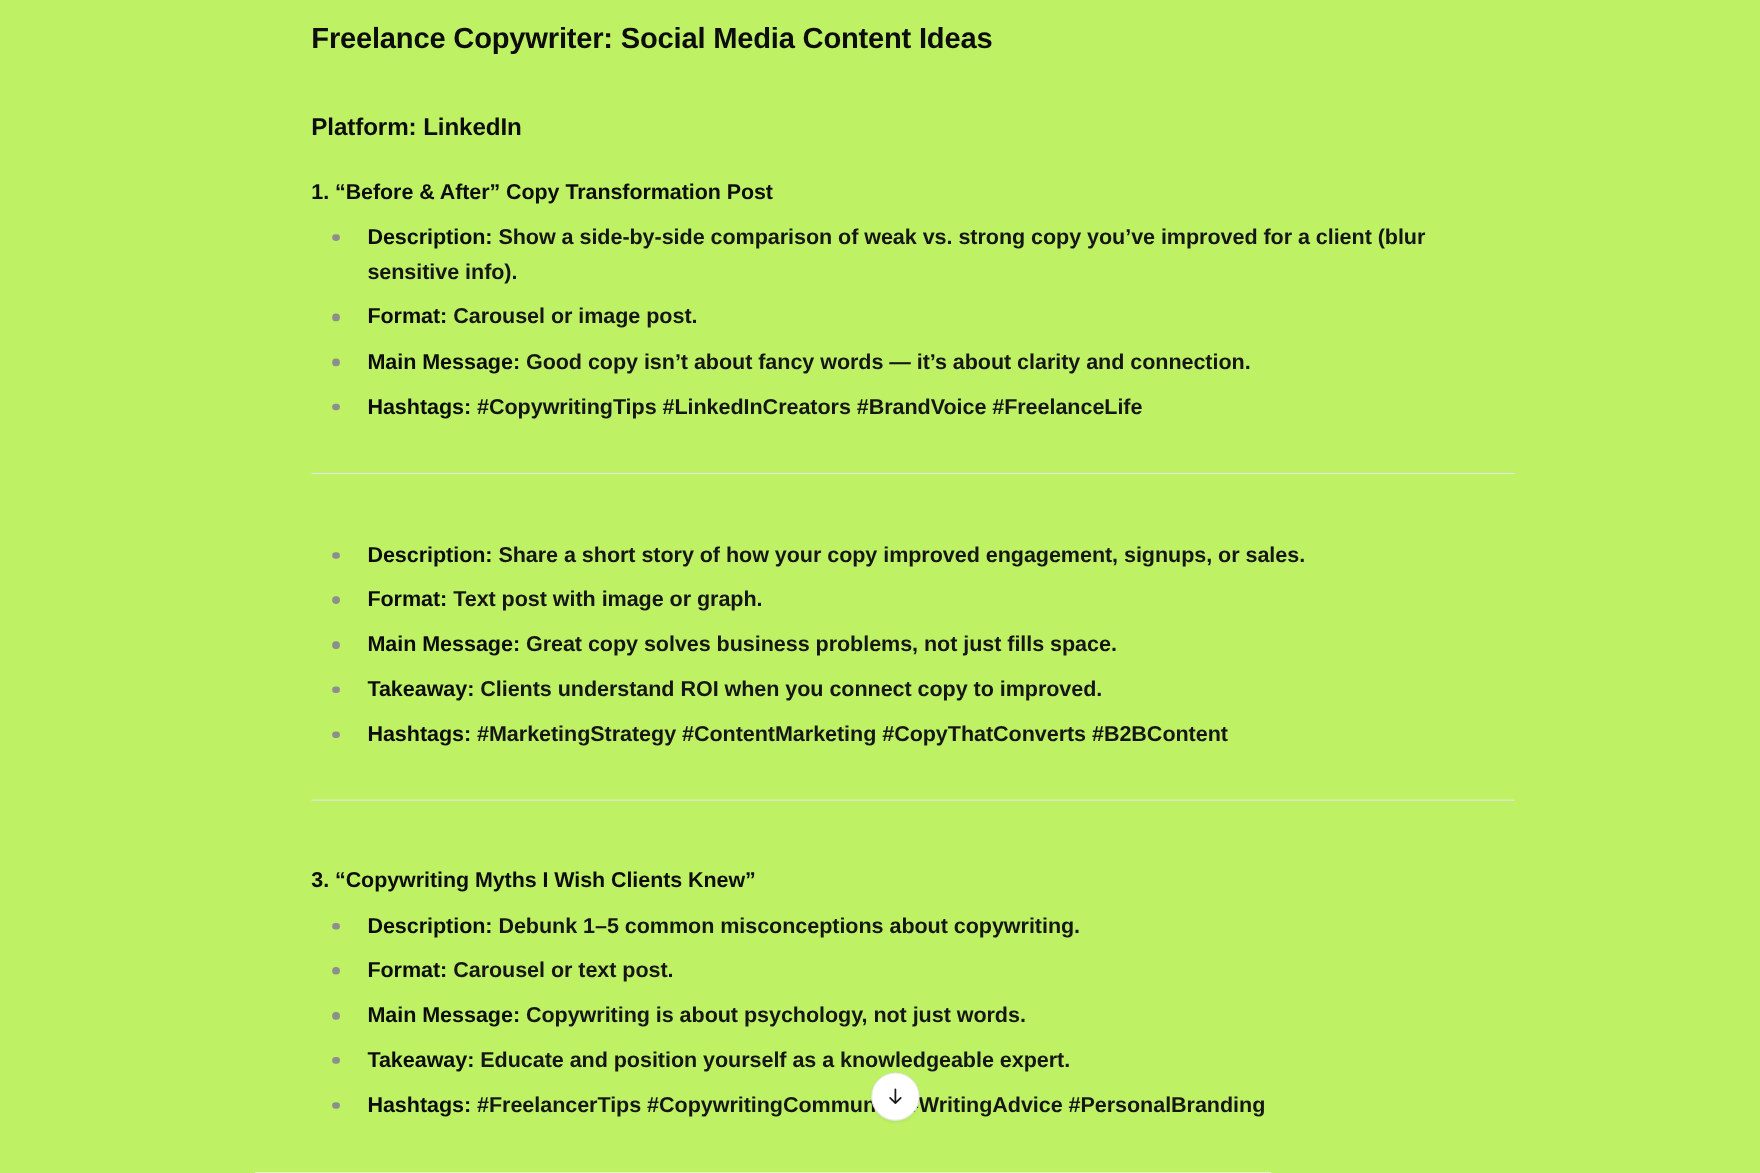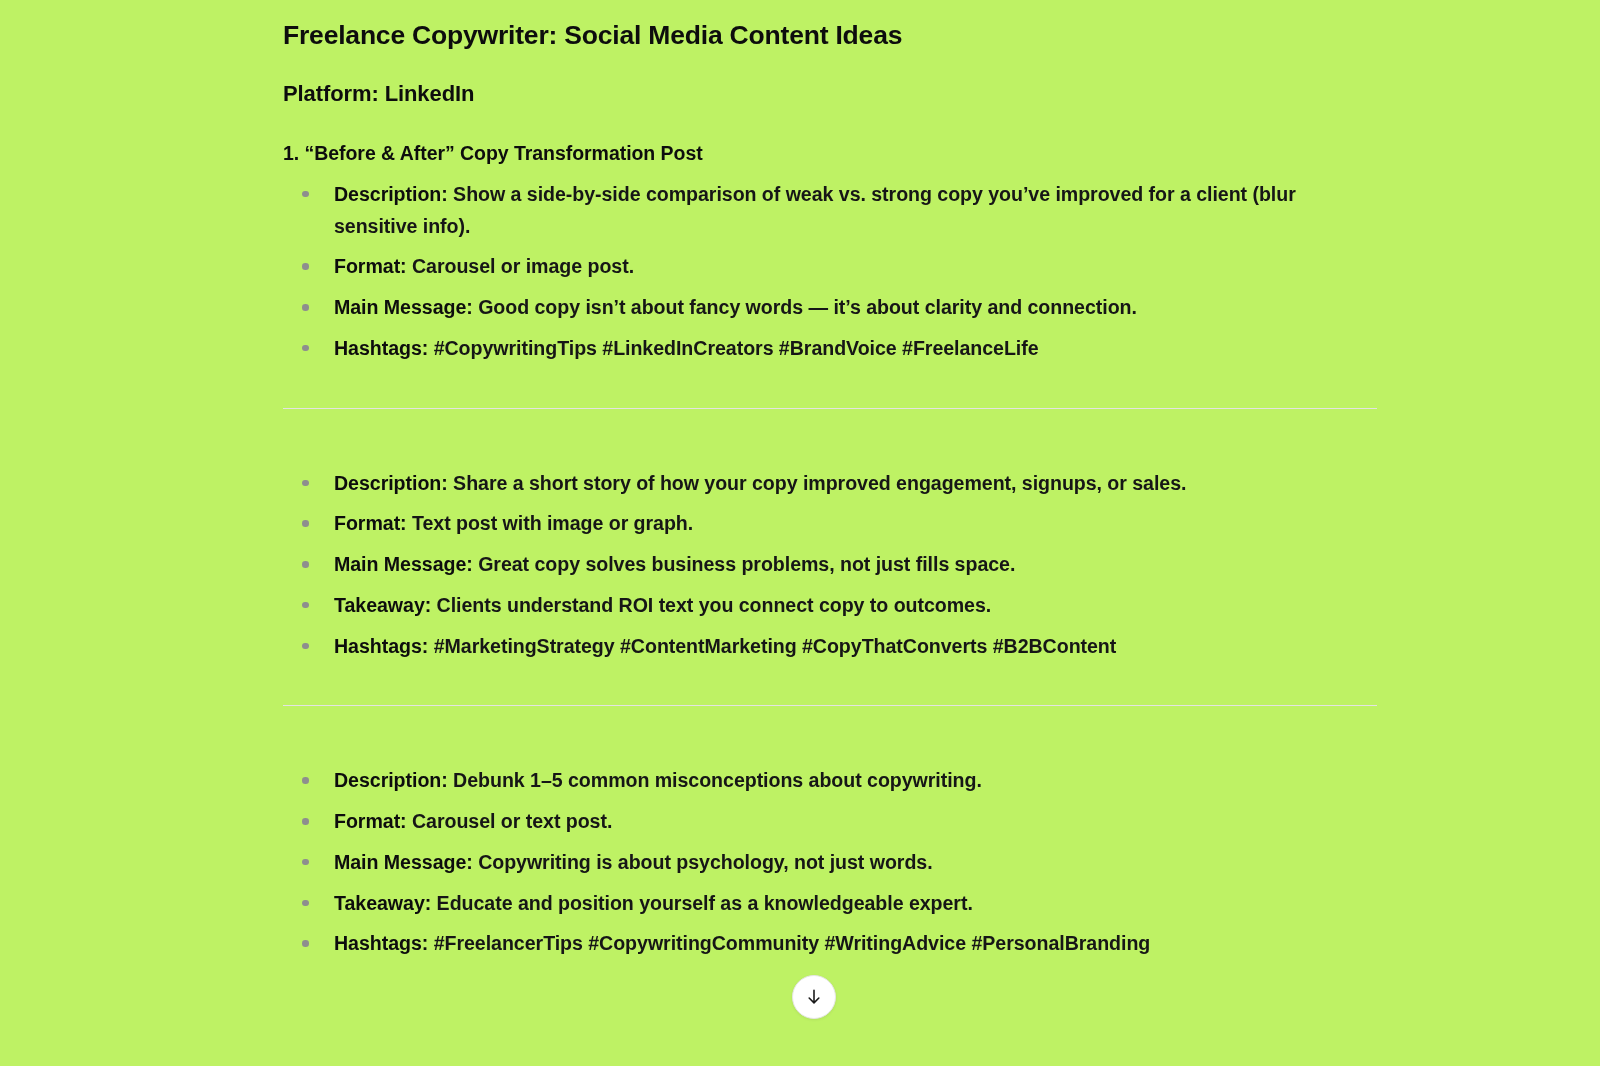--- a/index.html
+++ b/index.html
@@ -39,21 +39,21 @@
     margin: 0 0 0 0;
     padding-top: 6px;
   }
 
   .doc-subtitle {
     font-size: 22px;
     font-weight: 700;
     line-height: 1.35;
     color: #0d0d0d;
     letter-spacing: -0.1px;
-    margin: 26px 0 0 0;
+    margin: 48px 0 0 0;
   }
 
   .section {
     margin-top: 16px;
   }
 
   .section-heading {
     font-size: 19.5px;
     font-weight: 700;
     line-height: 1.4;
@@ -178,34 +178,35 @@
         <li class="bullet-item">
           <span class="bullet-dot"></span>
           <span class="bullet-label">Format:</span><span class="bullet-text"> Text post with image or graph.</span>
         </li>
         <li class="bullet-item">
           <span class="bullet-dot"></span>
           <span class="bullet-label">Main Message:</span><span class="bullet-text"> Great copy solves business problems, not just fills space.</span>
         </li>
         <li class="bullet-item">
           <span class="bullet-dot"></span>
-          <span class="bullet-label">Takeaway:</span><span class="bullet-text"> Clients understand ROI text you connect copy to outcomes.</span>
+          <span class="bullet-label">Takeaway:</span><span class="bullet-text"> Clients understand ROI when you connect copy to improved.</span>
         </li>
         <li class="bullet-item">
           <span class="bullet-dot"></span>
           <span class="bullet-label">Hashtags:</span><span class="bullet-text"> #MarketingStrategy #ContentMarketing #CopyThatConverts #B2BContent</span>
         </li>
       </ul>
     </section>
 
     <div class="sec-gap-a"></div>
     <hr class="divider">
     <div class="sec-gap-b"></div>
 
     <section class="section">
+      <h3 class="section-heading">3. “Copywriting Myths I Wish Clients Knew”</h3>
       <ul class="bullet-list">
         <li class="bullet-item">
           <span class="bullet-dot"></span>
           <span class="bullet-label">Description:</span><span class="bullet-text"> Debunk 1–5 common misconceptions about copywriting.</span>
         </li>
         <li class="bullet-item">
           <span class="bullet-dot"></span>
           <span class="bullet-label">Format:</span><span class="bullet-text"> Carousel or text post.</span>
         </li>
         <li class="bullet-item">

